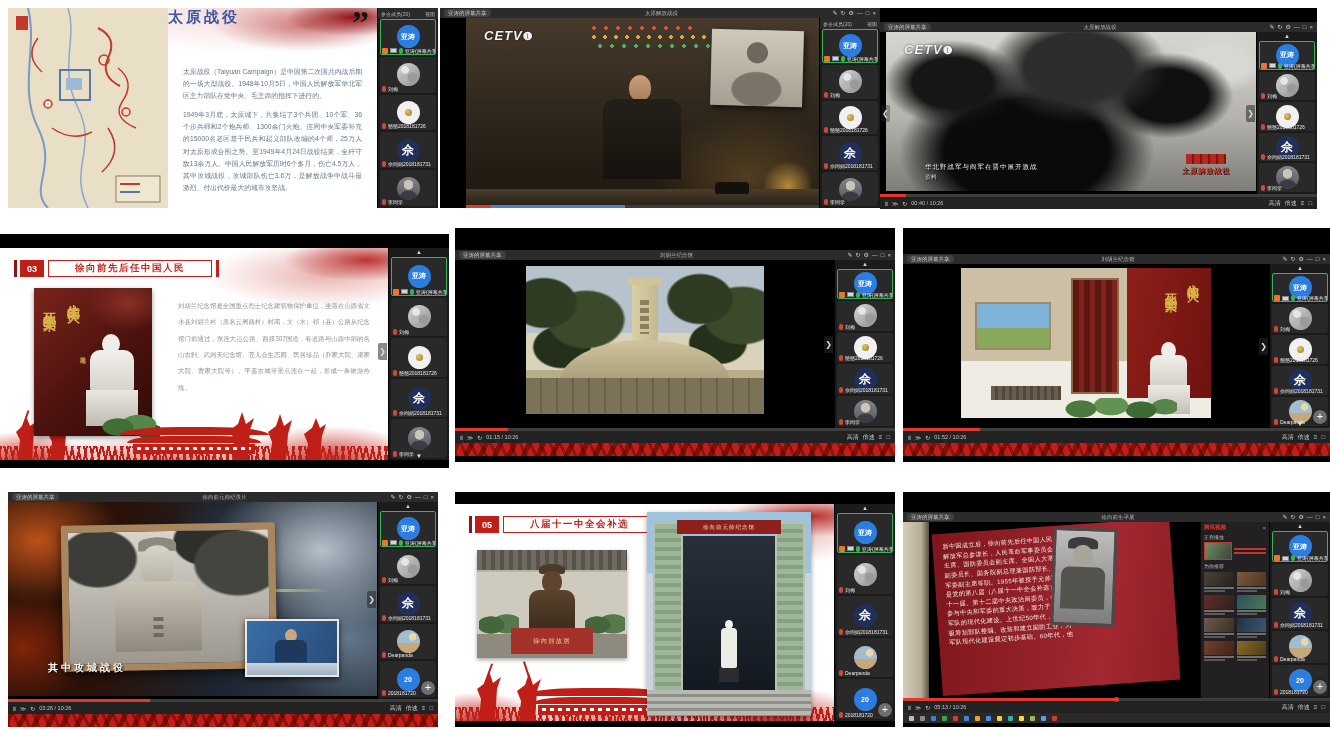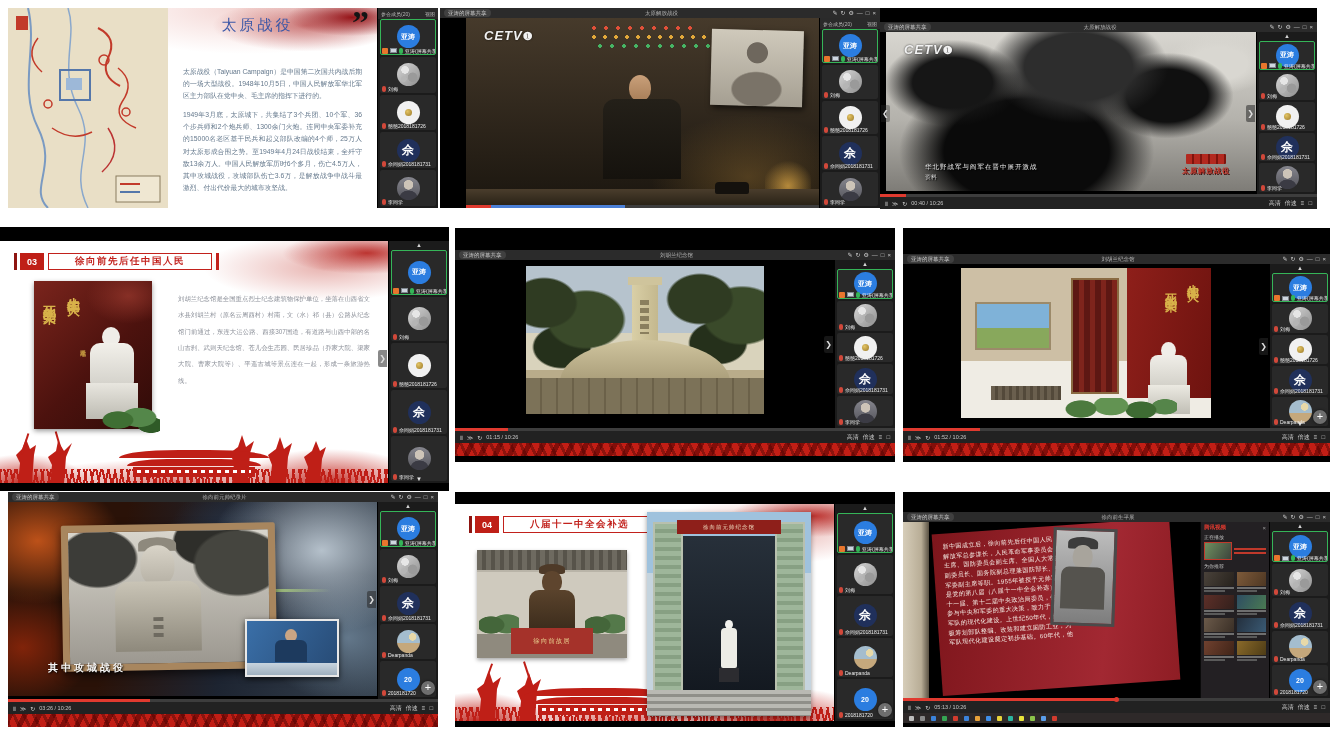--- a/index.html
+++ b/index.html
@@ -75,22 +75,22 @@
   
   #s1 .map{width:160px;background:#e9dfc6;position:relative;flex:0 0 auto;}
   #s1 .map svg{position:absolute;inset:0;width:100%;height:100%;}
   .slide1{flex:1;background:#fff;position:relative;min-width:0;}
   .slide1 .brush{position:absolute;left:0;top:0;right:0;height:52px;background:
      radial-gradient(90px 26px at 88% 18%, rgba(145,10,15,.95), rgba(145,10,15,0) 72%),
      radial-gradient(130px 36px at 66% 34%, rgba(168,28,28,.55), rgba(168,28,28,0) 72%),
      radial-gradient(220px 60px at 38% 2%, rgba(205,70,58,.22), rgba(205,70,58,0) 75%);}
   .slide1 .quote{position:absolute;top:-2px;right:8px;font-family:"Liberation Serif",serif;
      font-weight:bold;font-size:34px;color:#141414;line-height:1;}
-  .slide1 .t1{position:absolute;top:8px;left:0;right:30px;text-align:center;color:#3a57a7;
-     font-weight:normal;font-size:15px;letter-spacing:3px;}
+  .slide1 .t1{position:absolute;top:0;left:0;right:30px;text-align:left;color:#3a57a7;
+     font-weight:bold;font-size:15px;letter-spacing:3px;}
   .slide1 .paras{position:absolute;top:58px;left:15px;right:15px;color:#64788c;font-size:6.8px;
      line-height:1.78;text-align:justify;}
   .slide1 .paras p{margin:0 0 7px 0;}
 
   
   #s2 .film{position:absolute;left:26px;top:0;right:0;bottom:3px;background:
      radial-gradient(140px 90px at 80% 85%, rgba(190,140,60,.30), rgba(0,0,0,0) 70%),
      linear-gradient(#463a2b,#2c241a 60%,#1b160f);}
   .cetv{position:absolute;color:#f2f2f2;font-weight:bold;font-style:italic;font-size:13px;letter-spacing:1px;
         text-shadow:0 0 2px rgba(0,0,0,.8);}
@@ -636,21 +636,21 @@
       <span>↻</span>
       <span class="ptime">00:40 / 10:26</span>
       <span class="sp"></span>
       <span>高清</span>
       <span>倍速</span>
       <span>≡</span>
       <span>□</span>
     </div>
   </div>
 
-  <div class="shot" id="s4" style="left:0px;top:227px;width:449px;height:264px">
+  <div class="shot" id="s4" style="left:0px;top:234px;width:449px;height:234px">
     <div class="padtop" style="height:14px"></div>
     <div class="sbody">
       <div class="redslide">
         <div class="grunge-tr"></div>
         <div class="sl-header">
           <span class="vbar"></span>
           <span class="numbox">03</span>
           <span class="banner">徐向前先后任中国人民</span>
           <span class="vbar2"></span>
         </div>
@@ -1089,21 +1089,21 @@
     <div class="redstrip"></div>
   </div>
 
   <div class="shot" id="s8" style="left:455px;top:492px;width:440px;height:235px">
     <div class="padtop" style="height:12px"></div>
     <div class="sbody">
       <div class="redslide">
         <div class="grunge-tr"></div>
         <div class="sl-header">
           <span class="vbar"></span>
-          <span class="numbox">04</span>
+          <span class="numbox">05</span>
           <span class="banner">八届十一中全会补选</span>
           <span class="vbar2"></span>
         </div>
         <div class="photoL">
           <div class="rooftile"></div>
           <div class="bush b1"></div>
           <div class="bush b2"></div>
           <div class="bust">
             <div class="bcap"></div>
             <div class="bhead"></div>

